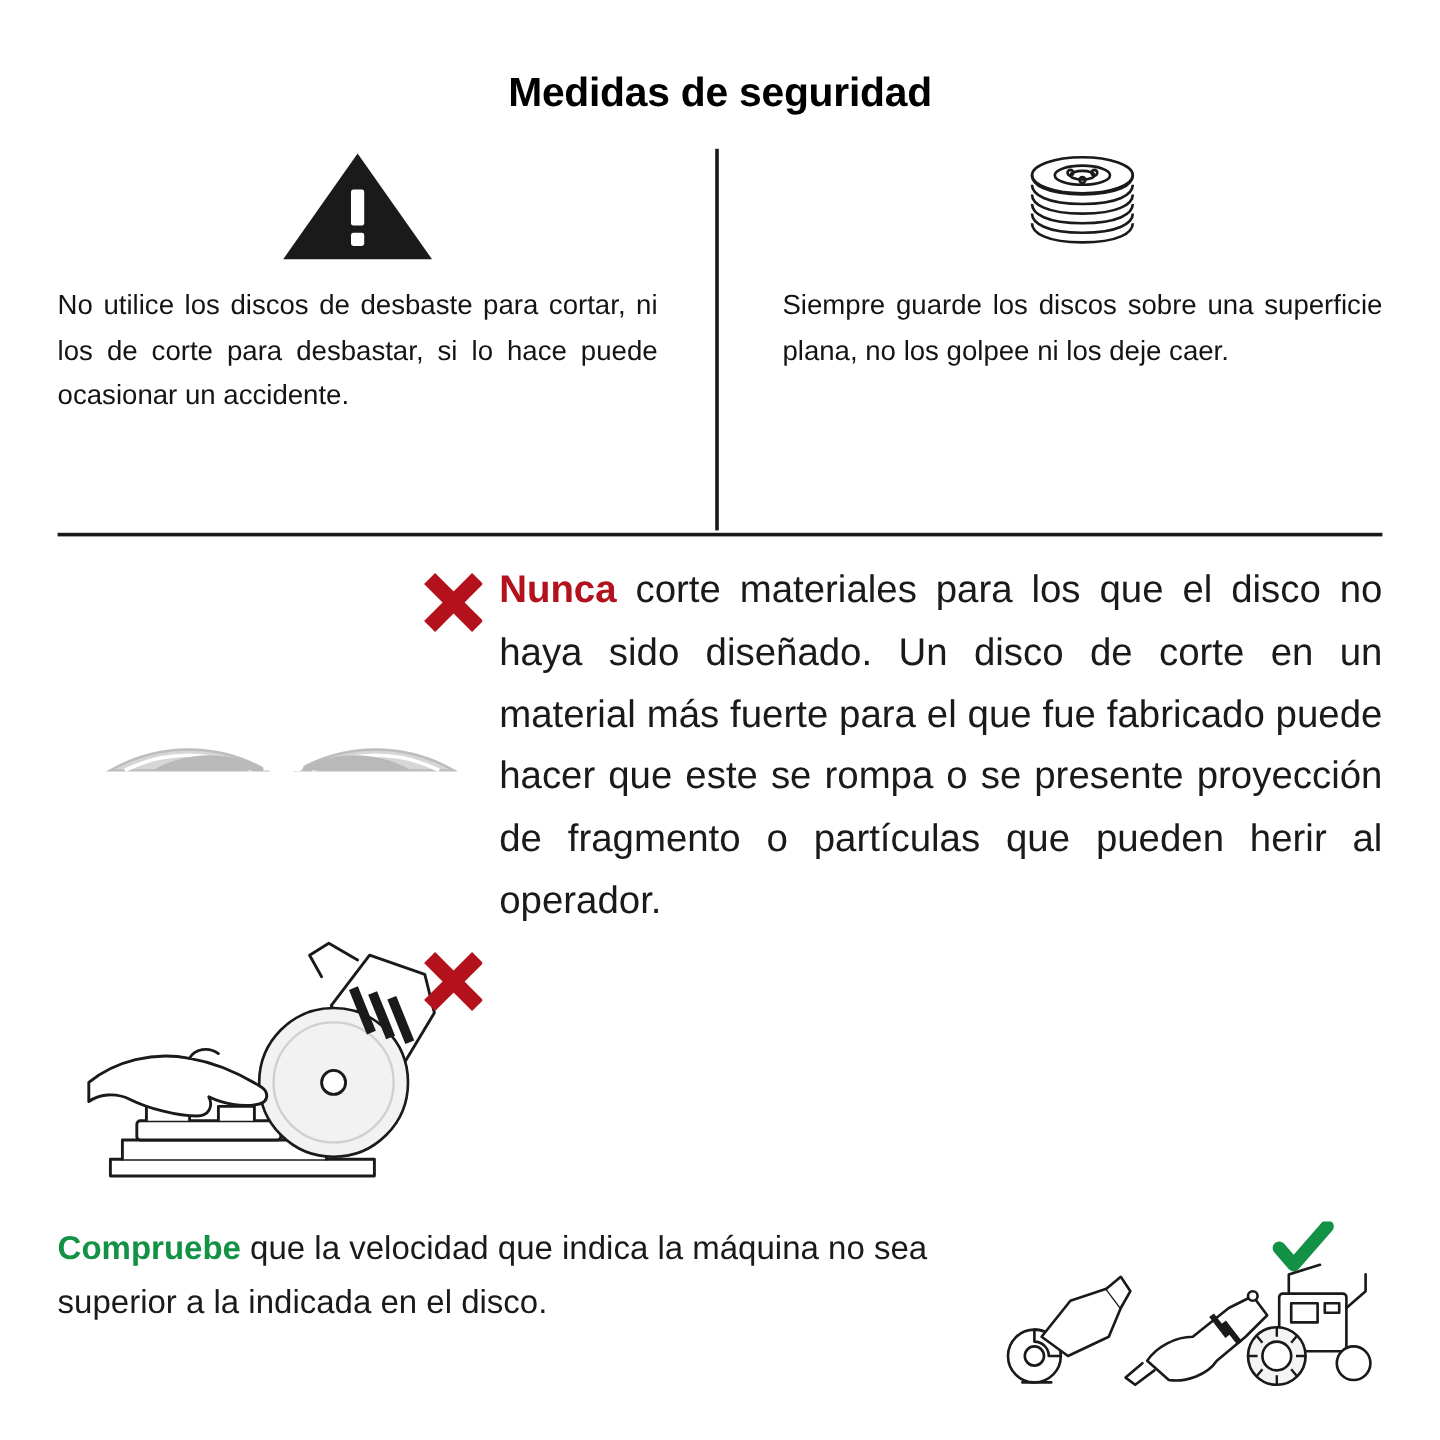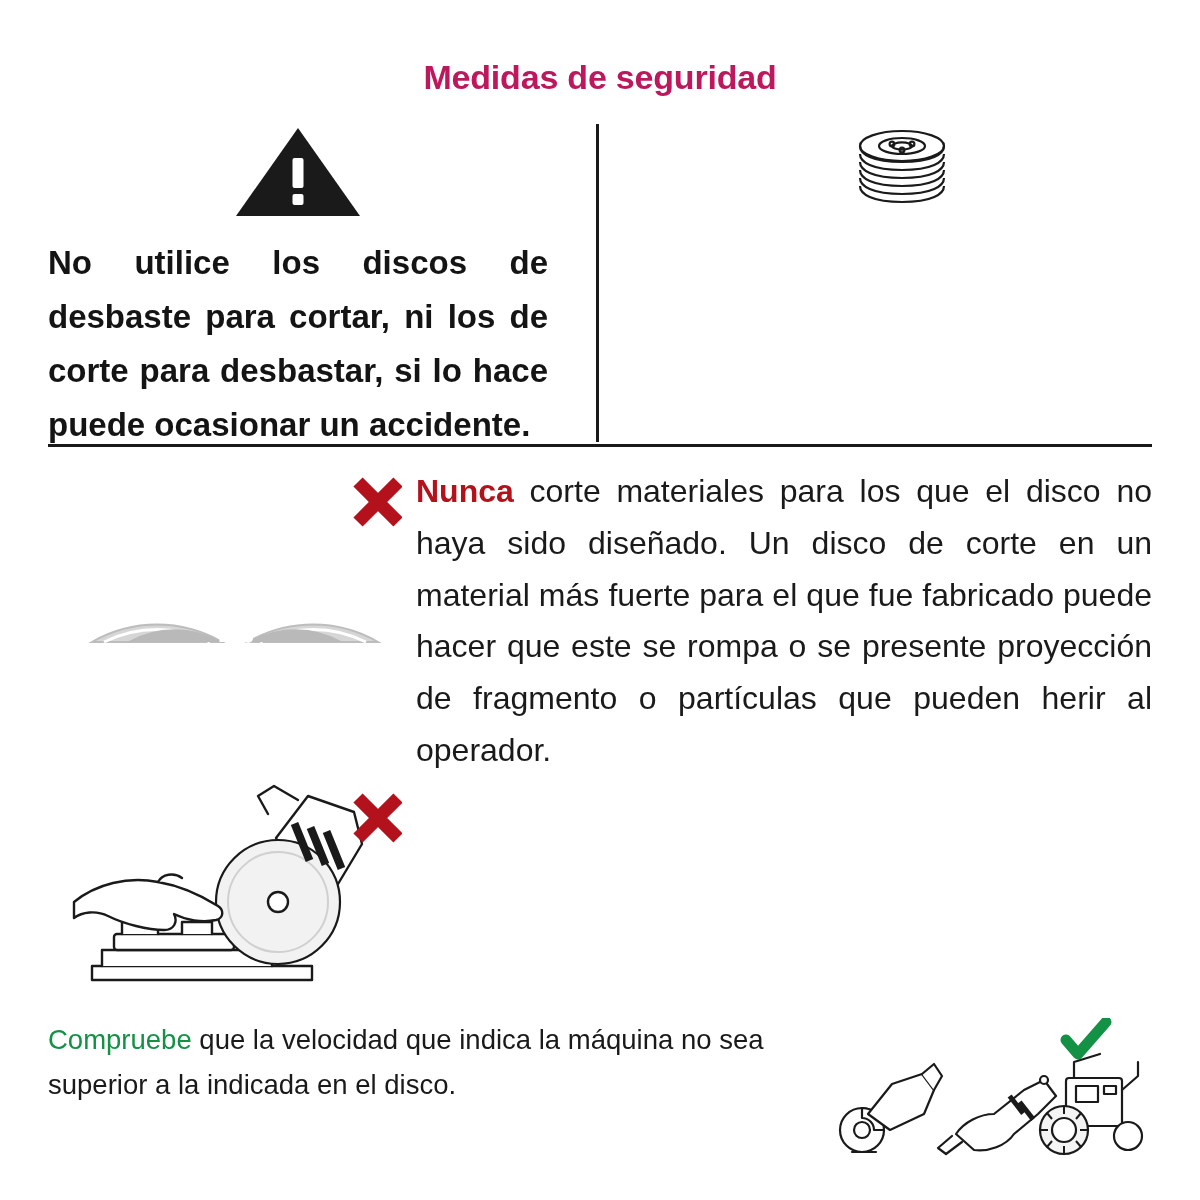--- a/index.html
+++ b/index.html
@@ -24,21 +24,21 @@
   
   .title {
     position: absolute;
     top: 58px;
     left: 0;
     width: 1200px;
     text-align: center;
     font-size: 34px;
     font-weight: bold;
     letter-spacing: -0.2px;
-    color: #be185d;
+    color: #000000;
   }
 
   
   .top-block {
     position: absolute;
     top: 122px;
     left: 48px;
     width: 1104px;
     height: 320px;
   }
@@ -68,22 +68,22 @@
   .col-right { left: 604px; }
 
   .col-icon {
     height: 100px;
     display: flex;
     align-items: center;
     justify-content: center;
   }
   .col-text {
     margin-top: 14px;
-    font-size: 33px;
-    font-weight: bold;
+    font-size: 23px;
+    font-weight: normal;
     line-height: 1.64;
     text-align: justify;
     text-align-last: left;
     color: #141414;
   }
 
   
   .row {
     position: absolute;
     left: 48px;
@@ -111,21 +111,21 @@
     color: #1a1a1a;
     padding-top: 4px;
   }
   .row-2 .row-text { padding-top: 36px; }
   .kw-never {
     color: #b3121d;
     font-weight: bold;
   }
   .kw-check {
     color: #139145;
-    font-weight: normal;
+    font-weight: bold;
   }
 
   
   .bottom {
     position: absolute;
     top: 1018px;
     left: 48px;
     width: 1104px;
     display: flex;
     align-items: flex-start;
@@ -176,20 +176,21 @@
             <circle cx="60" cy="26" r="2.4"></circle>
             <path d="M18 22 C18 30 30 38 60 38 C90 38 102 30 102 22"></path>
             <path d="M18 30 C18 38 30 46 60 46 C90 46 102 38 102 30"></path>
             <path d="M18 38 C18 46 30 54 60 54 C90 54 102 46 102 38"></path>
             <path d="M18 46 C18 54 30 62 60 62 C90 62 102 54 102 46"></path>
             <path d="M18 54 C18 62 30 70 60 70 C90 70 102 62 102 54"></path>
             <path d="M18 62 C18 70 30 78 60 78 C90 78 102 70 102 62"></path>
           </g>
         </svg>
       </div>
+      <div class="col-text">Siempre guarde los discos sobre una superficie plana, no los golpee ni los deje caer.</div>
     </div>
   </div>
 
   <div class="h-divider"></div>
 
   <div class="row row-1">
     <div class="row-figure">
       <svg width="340" height="230" viewBox="0 0 340 230" aria-hidden="true">
 
         <path d="M160 180 A 130 130 0 0 0 30 180 Z" fill="#d6d6d6" stroke="#c0c0c0" stroke-width="1"></path>

